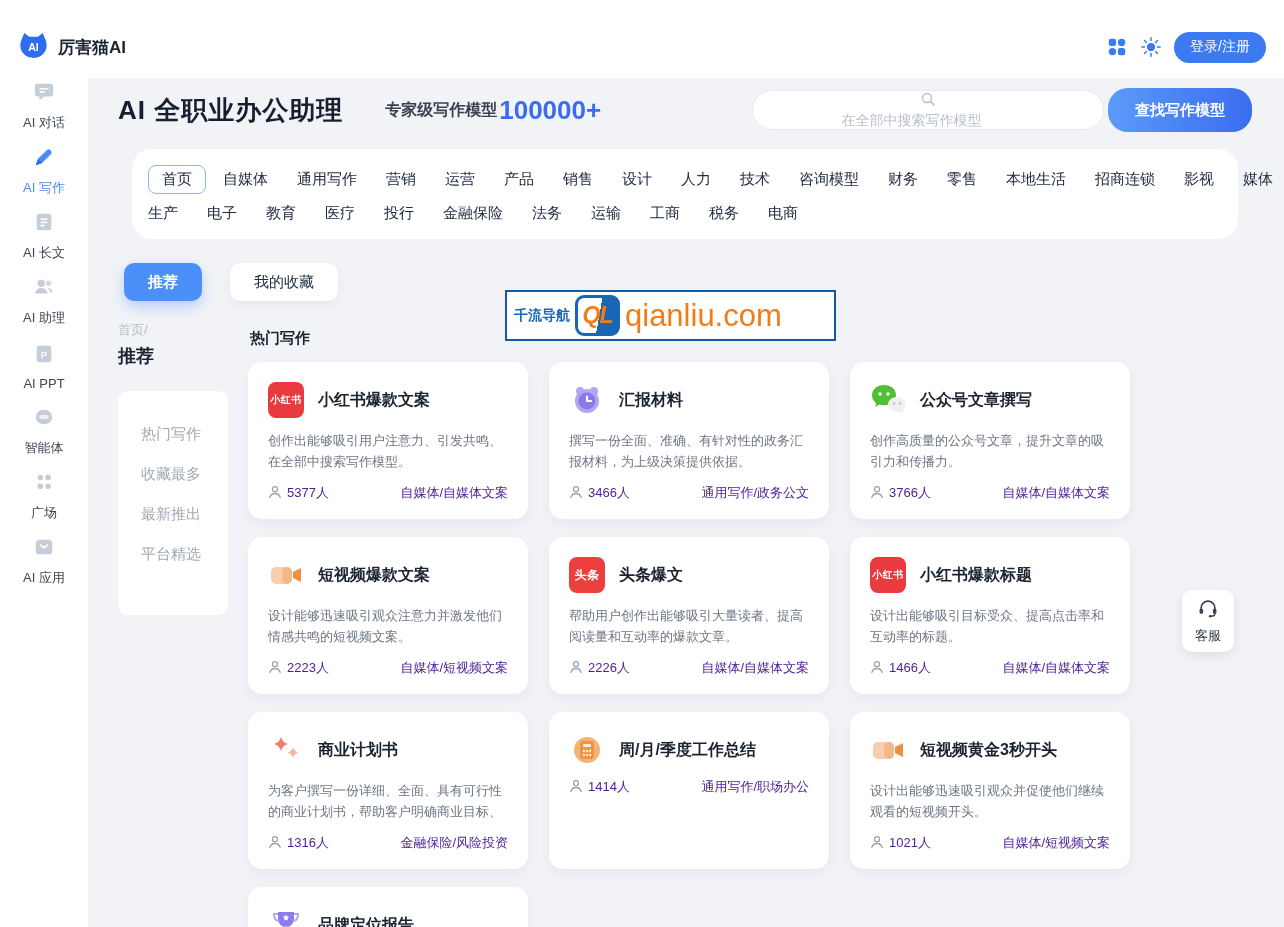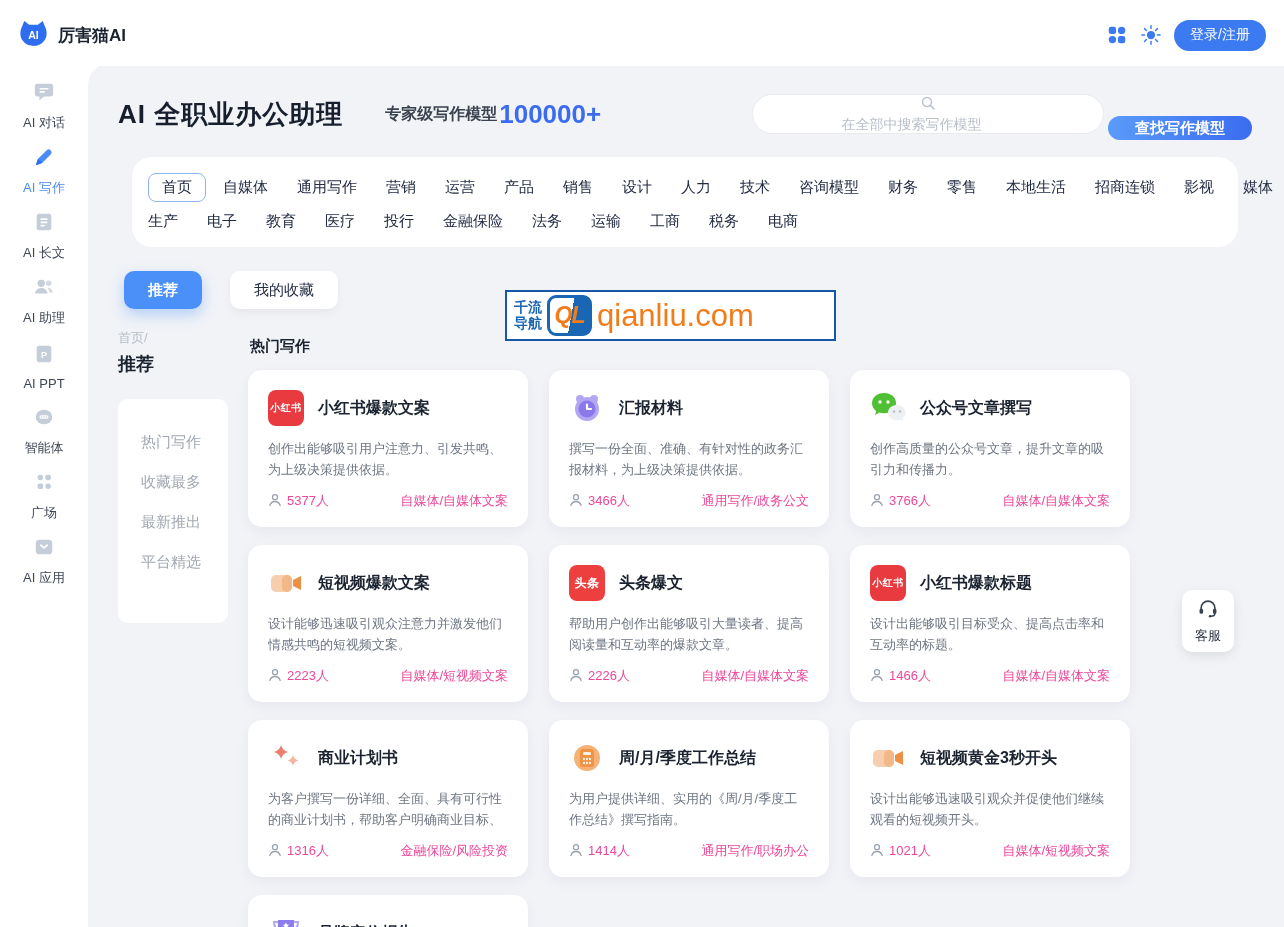--- a/index.html
+++ b/index.html
@@ -5,21 +5,21 @@
   * { box-sizing: border-box; }
   html,body { margin:0; padding:0; }
   body {
     width:1284px; height:927px; overflow:hidden; position:relative;
     background:#ffffff;
     font-family:"Liberation Sans","DejaVu Sans",sans-serif;
     color:#1b2330;
   }
   
   .topbar {
-    position:absolute; top:4px; left:0; right:0; height:62px;
+    position:absolute; top:16px; left:0; right:0; height:62px;
     background:#fff; display:flex; align-items:center; padding:0 18px; z-index:5;
   }
   .brand { display:flex; align-items:center; }
   .brand-name { font-size:17px; font-weight:bold; color:#1b2330; margin-left:9px; }
   .header-right { margin-left:auto; display:flex; align-items:center; gap:12px; }
   .hdr-icon { display:flex; align-items:center; cursor:pointer; }
   .login-btn {
     border:none; background:#3b7af0; color:#fff; font-size:14px;
     height:31px; padding:0 16px; border-radius:16px; cursor:pointer;
     font-family:inherit;
@@ -47,23 +47,23 @@
   .search-box {
     width:352px; height:40px; background:#fff; border:1px solid #e8eaee;
     border-radius:20px; display:flex; align-items:center; padding:0 14px;flex-direction:column;
   }
   .search-box input {
     border:none; outline:none; flex:1; font-size:14px; color:#333;
     background:transparent; margin-left:8px; font-family:inherit;
   }
   .search-box input::placeholder { color:#b9c0cb; }
   .find-btn {
-    margin-left:4px; height:24px; padding:0 27px; border:none; border-radius:20px;
+    margin-left:4px; height:44px; padding:0 27px; border:none; border-radius:20px;
     background:linear-gradient(90deg,#5a9bf8,#3b6cf0); color:#fff;
-    font-size:15px; font-weight:bold; cursor:pointer; font-family:inherit;margin-top:28px;
+    font-size:15px; font-weight:bold; cursor:pointer; font-family:inherit;
   }
   
   .cat-card { margin:17px 14px 0; background:#fff; border-radius:20px; padding:11px 16px; }
   .cat-row { display:flex; align-items:center; padding:5px 0; }
   .cat-item { font-size:15px; color:#232c43; margin-right:29px; cursor:pointer; white-space:nowrap; }
   .cat-item.active { border:1px solid #8fb4f2; border-radius:8px; padding:4px 13px; margin-right:17px; }
   
   .tab-row { margin-top:24px; display:flex; gap:28px; padding-left:6px; }
   .tab { height:38px; padding:0 24px; border-radius:10px; display:flex; align-items:center; font-size:15px; cursor:pointer; }
   .tab.active { background:#4a90f8; color:#fff; font-weight:bold; box-shadow:0 6px 14px rgba(74,144,248,.35); }
@@ -81,30 +81,30 @@
   .card {
     background:#fff; border-radius:14px; padding:20px 20px 16px;
     box-shadow:0 5px 14px rgba(30,40,70,.05); cursor:pointer; overflow:hidden;
   }
   .card-head { display:flex; align-items:center; }
   .card-icon { width:36px; height:36px; flex-shrink:0; display:flex; align-items:center; justify-content:center; }
   .ic-badge { border-radius:8px; color:#fff; font-weight:bold; font-size:10px; letter-spacing:.5px; }
   .ic-badge.big { font-size:12px; }
   .card-title { font-size:16px; font-weight:bold; color:#1b2330; margin-left:14px; }
   .card-desc { font-size:13px; color:#6e7683; line-height:1.65; margin:12px 0 0; height:44px; overflow:hidden; }
-  .card-foot { display:flex; align-items:center; margin-top:10px; font-size:13px; color:#ec4899; }
+  .card-foot { display:flex; align-items:center; margin-top:10px; font-size:13px; color:#4c1d95; }
   .users { display:flex; align-items:center; gap:5px; }
   .cat-label { margin-left:auto; }
   
   .watermark {
     position:absolute; left:505px; top:290px; width:331px; height:51px;
     border:2px solid #1558a8; background:#fff; display:flex; align-items:center;
     padding:2px 4px 2px 7px; z-index:10;
   }
-  .wm-cn { display:flex; flex-direction:column; line-height:1.08; font-size:14px; font-weight:bold; color:#1966b4; }
+  .wm-cn { display:flex; flex-direction:row; line-height:1.08; font-size:14px; font-weight:bold; color:#1966b4; }
   .wm-badge {
     width:45px; height:41px; border:3px solid #1966b4; border-radius:9px;
     background:linear-gradient(100deg,#ffffff 54%,#1966b4 54%);
     color:#f07c1a; font-size:23px; font-weight:bold; font-style:italic;
     display:flex; align-items:center; justify-content:center; margin:0 5px; letter-spacing:-1px;
   }
   .wm-domain { font-size:31px; color:#f07c1a; }
   
   .service-float {
     position:absolute; left:1182px; top:590px; width:52px; height:62px;
@@ -297,21 +297,21 @@
         </div>
     </div>
     <div class="right-col">
       <div class="section-title">热门写作</div>
       <div class="cards-grid" id="cards-grid">
           <div class="card">
             <div class="card-head">
               <span class="card-icon ic-badge" style="background: rgb(233, 58, 63);">小红书</span>
               <span class="card-title">小红书爆款文案</span>
             </div>
-            <p class="card-desc">创作出能够吸引用户注意力、引发共鸣、为上级决策提供依据。</p>
+            <p class="card-desc">创作出能够吸引用户注意力、引发共鸣、在全部中搜索写作模型。</p>
             <div class="card-foot">
               <span class="users">
                 <span><svg width="14" height="14" viewBox="0 0 14 14" fill="none" stroke="#9aa3ae" stroke-width="1.3">
                     <circle cx="7" cy="4.2" r="2.5"></circle>
                     <path d="M1.8 12.5c.9-2.7 2.7-4 5.2-4s4.3 1.3 5.2 4" stroke-linecap="round"></path>
                   </svg></span>
                 <span>5377人</span>
               </span>
               <span class="cat-label">自媒体/自媒体文案</span>
             </div>
@@ -458,21 +458,20 @@
                     <circle cx="17" cy="18" r="1.2"></circle>
                     <circle cx="20" cy="18" r="1.2"></circle>
                     <circle cx="14" cy="22" r="1.2"></circle>
                     <circle cx="17" cy="22" r="1.2"></circle>
                     <circle cx="20" cy="22" r="1.2"></circle>
                   </g>
                 </svg>
               </span>
               <span class="card-title">周/月/季度工作总结</span>
             </div>
-            <p class="card-desc">为用户提供详细、实用的《周/月/季度工作总结》撰写指南。</p>
             <div class="card-foot">
               <span class="users">
                 <span><svg width="14" height="14" viewBox="0 0 14 14" fill="none" stroke="#9aa3ae" stroke-width="1.3">
                     <circle cx="7" cy="4.2" r="2.5"></circle>
                     <path d="M1.8 12.5c.9-2.7 2.7-4 5.2-4s4.3 1.3 5.2 4" stroke-linecap="round"></path>
                   </svg></span>
                 <span>1414人</span>
               </span>
               <span class="cat-label">通用写作/职场办公</span>
             </div>

